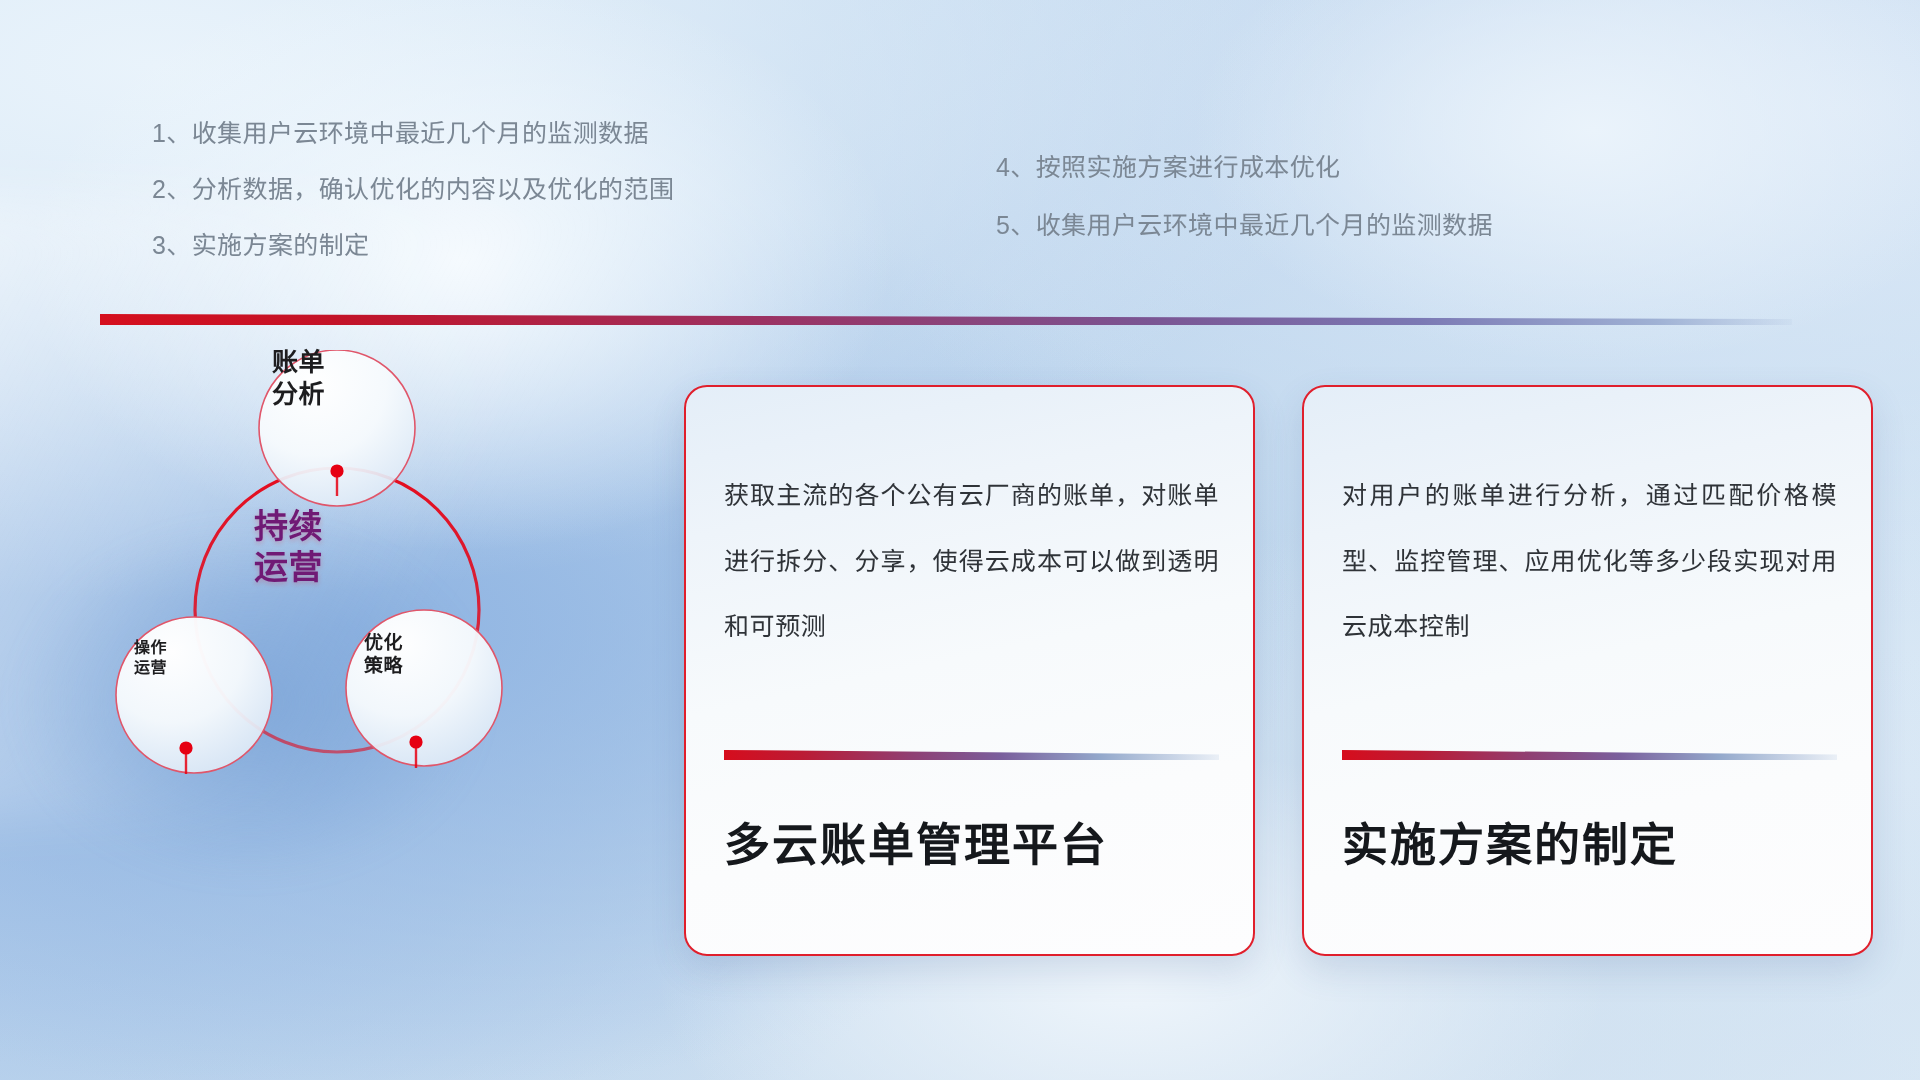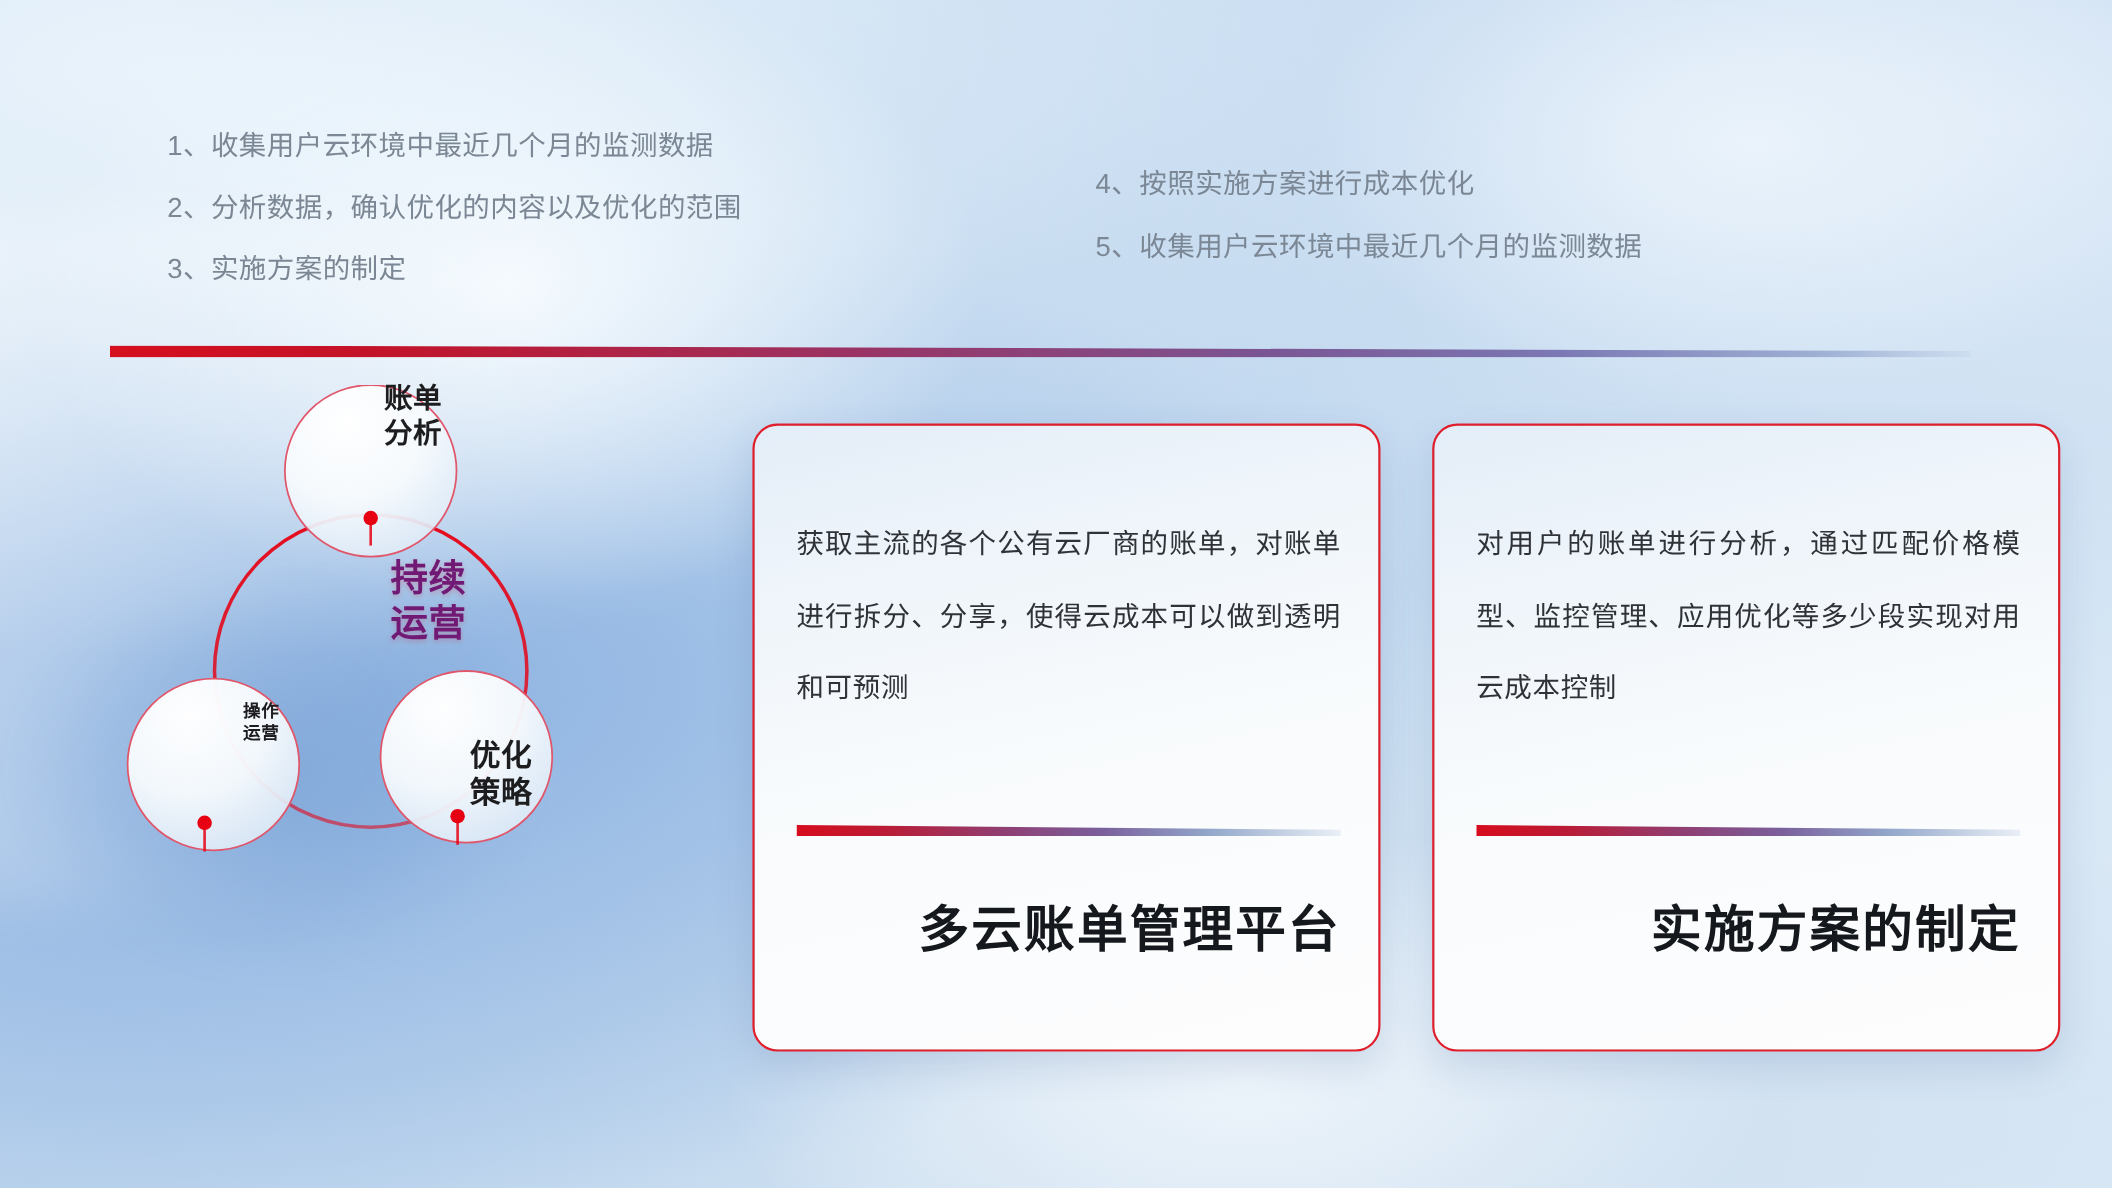--- a/index.html
+++ b/index.html
@@ -63,27 +63,27 @@
   }
   #top-rule .bar{
     width:100%;height:100%;
     background:linear-gradient(90deg,#d50f1e 0%,#c31328 14%,#9a3364 40%,#7a5593 62%,#7b79b4 78%,#9fb1d4 92%,rgba(190,208,231,.25) 100%);
     clip-path:polygon(0 0,100% 46%,100% 100%,0 100%);
   }
   
   #venn{position:absolute;left:94px;top:350px;width:470px;height:520px;}
   #venn svg{position:absolute;inset:0;}
   .vlabel{
-    position:absolute;text-align:right;color:#1d1d1f;
+    position:absolute;text-align:left;color:#1d1d1f;
     font-weight:700;line-height:1.22;letter-spacing:.5px;
     pointer-events:none;
   }
   .vlabel.top{left:178px;top:-3px;width:130px;font-size:26px;}
   .vlabel.bl{left:40px;top:288px;width:120px;font-size:16px;}
-  .vlabel.br{left:270px;top:281px;width:120px;font-size:28px;margin-top:39px;}
+  .vlabel.br{left:270px;top:281px;width:120px;font-size:19px;}
   .vlabel.center{
     left:160px;top:156px;width:170px;font-size:34px;color:#701a75;
     text-shadow:0 2px 5px rgba(230,0,18,.22);
   }
   
   .card{
     position:absolute;top:385px;width:567px;height:567px;
     border:2px solid #e01f2c;border-radius:23px;
     background:
       linear-gradient(168deg,#e4eef8 0%,#eef4fa 22%,#f7fafc 48%,#fbfcfd 72%,#fdfdfe 100%);
@@ -96,24 +96,23 @@
     position:absolute;left:38px;right:34px;top:76px;
     color:#2f3338;font-size:25px;line-height:2.62;letter-spacing:.6px;
     text-align:justify;text-justify:inter-ideograph;
   }
   .card-rule{
     position:absolute;left:38px;width:495px;top:363px;height:10px;
     background:linear-gradient(90deg,#d60d1d 0%,#bb1b35 16%,#8f3f73 38%,#7a5f9c 56%,#93a8cb 76%,rgba(200,214,233,.32) 100%);
     clip-path:polygon(0 0,100% 44%,100% 100%,0 100%);
   }
   .card-title{
-    position:absolute;left:38px;right:34px;top:430px;
+    position:absolute;left:38px;right:24px;top:430px;
     color:#15181c;font-size:46px;font-weight:700;letter-spacing:2px;
     line-height:1.25;
-    text-align:right;
   }
 </style>
 </head>
 <body>
 
 <div id="bg">
   <div class="bg-base"></div>
   <div class="bg-glow-a"></div>
   <div class="bg-glow-b"></div>
   <div class="bg-glow-c"></div>

